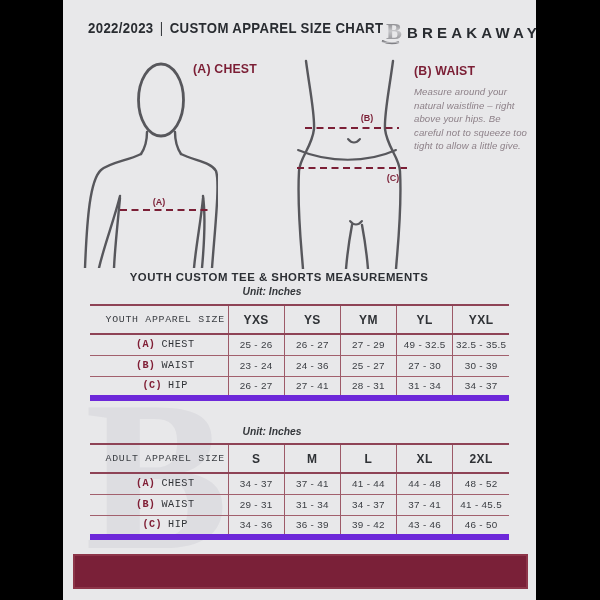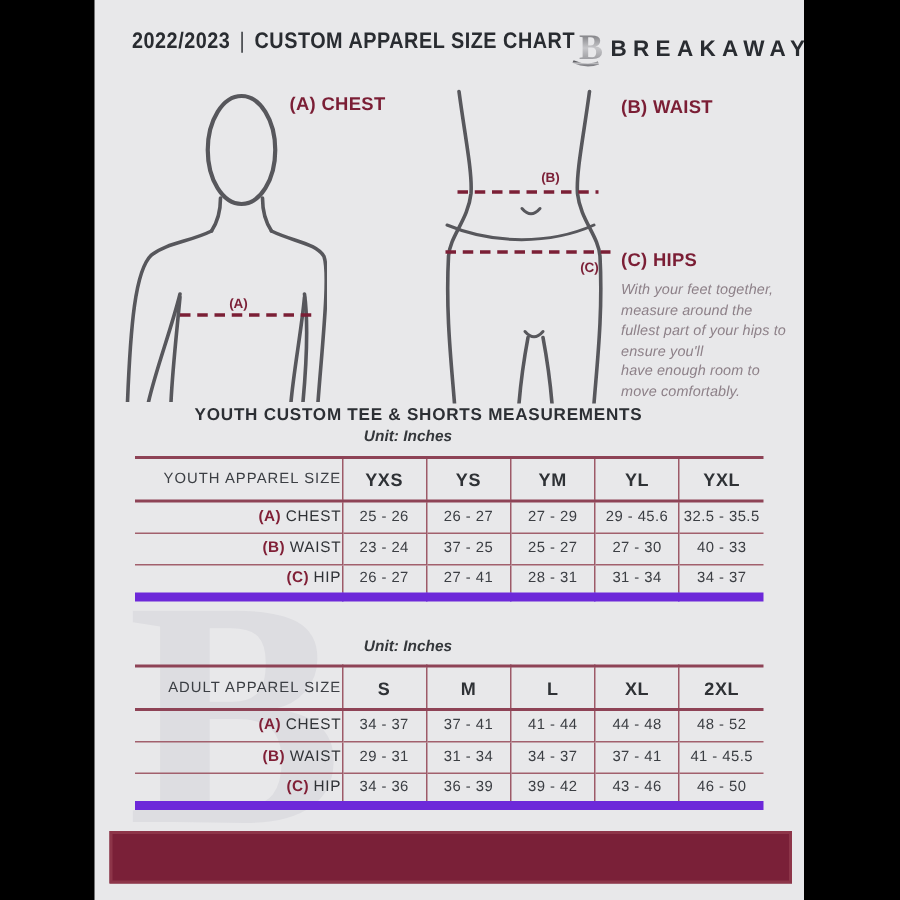--- a/index.html
+++ b/index.html
@@ -30,21 +30,21 @@
                color:#2c2f34; letter-spacing:0.5px; z-index:1; }
   .tbl-unit  { position:absolute; width:418px; text-align:center; font-size:10.3px; font-weight:bold;
                font-style:italic; color:#35383c; z-index:1; }
 
   
   table.size-table { position:absolute; left:27px; width:419px; border-collapse:collapse;
                      table-layout:fixed; z-index:1; background:transparent; }
   .size-table col.c0 { width:138px; }
   .size-table col.cn { width:56.2px; }
   .size-table th, .size-table td { border-left:1px solid #9d5a68; text-align:center; }
-  .size-table th:first-child, .size-table td:first-child { border-left:none; text-align:right; padding-left:13px; }
+  .size-table th:first-child, .size-table td:first-child { border-left:none; text-align:center; padding-left:13px;font-family:Liberation Mono, monospace; }
   .size-table thead tr { border-top:2px solid #8e4356; border-bottom:2px solid #8e4356; }
   .size-table tbody tr { border-bottom:1.4px solid #a2606d; }
   .size-table tbody tr:last-child { border-bottom:6px solid #6d28d9; }
   .size-table th { height:29px; font-size:12px; font-weight:bold; color:#2f3236; letter-spacing:0.4px; }
   .size-table th.lblhead { font-size:9.9px; font-weight:normal; color:#3b3e43; letter-spacing:0.7px; }
   .size-table td { height:21.3px; font-size:9.9px; color:#3b3e43; letter-spacing:0.3px; }
   .size-table td .key { font-weight:bold; color:#801f36; font-size:10.2px; }
   .size-table td .lbl { color:#2f3236; font-size:10.2px; letter-spacing:0.5px; }
 
   .footer-bar { position:absolute; left:10px; top:554px; width:455px; height:35px;
@@ -116,30 +116,23 @@
       <path d="M 16,111 L 126,111" stroke="#7b1f36" stroke-width="2.2" stroke-dasharray="7 4.5" fill="none"></path>
       <text x="86" y="64" text-anchor="middle" font-size="9" font-weight="bold" fill="#7b1f36" font-family="Liberation Sans, sans-serif">(B)</text>
       <text x="112" y="124" text-anchor="middle" font-size="9" font-weight="bold" fill="#7b1f36" font-family="Liberation Sans, sans-serif">(C)</text>
     </svg>
 
     <div class="desc-block" style="left:351px;top:64px;width:115px">
       <div class="desc-head">
         <span>(B)</span>
         <span>WAIST</span>
       </div>
+      <div class="desc-text">Measure around your natural waistline – right above your hips. Be careful not to squeeze too tight to allow a little give.</div>
     </div>
 
-    <div class="desc-block" style="left:351px;top:166px;width:115px">
-      <div class="desc-head">
-        <span>(C)</span>
-        <span>HIPS</span>
-      </div>
-      <div class="desc-text">With your feet together, measure around the fullest part of your hips to ensure you'll
-have enough room to move comfortably.</div>
-    </div>
 
     <div class="tbl-title" style="top:271px">YOUTH CUSTOM TEE &amp; SHORTS MEASUREMENTS</div>
     <div class="tbl-unit" style="top:286px">Unit: Inches</div>
 
     <table class="size-table" style="top:304px">
       <colgroup>
           <col class="c0">
           <col class="cn">
           <col class="cn">
           <col class="cn">
@@ -155,30 +148,30 @@
           <th>YL</th>
           <th>YXL</th>
         </tr>
       </thead>
       <tbody>
         <tr>
           <td><span class="key">(A)</span> <span class="lbl">CHEST</span></td>
           <td>25 - 26</td>
           <td>26 - 27</td>
           <td>27 - 29</td>
-          <td>29 - 45.6</td>
+          <td>49 - 32.5</td>
           <td>32.5 - 35.5</td>
         </tr>
         <tr>
           <td><span class="key">(B)</span> <span class="lbl">WAIST</span></td>
           <td>23 - 24</td>
-          <td>37 - 25</td>
+          <td>24 - 36</td>
           <td>25 - 27</td>
           <td>27 - 30</td>
-          <td>40 - 33</td>
+          <td>30 - 39</td>
         </tr>
         <tr>
           <td><span class="key">(C)</span> <span class="lbl">HIP</span></td>
           <td>26 - 27</td>
           <td>27 - 41</td>
           <td>28 - 31</td>
           <td>31 - 34</td>
           <td>34 - 37</td>
         </tr>
       </tbody>

